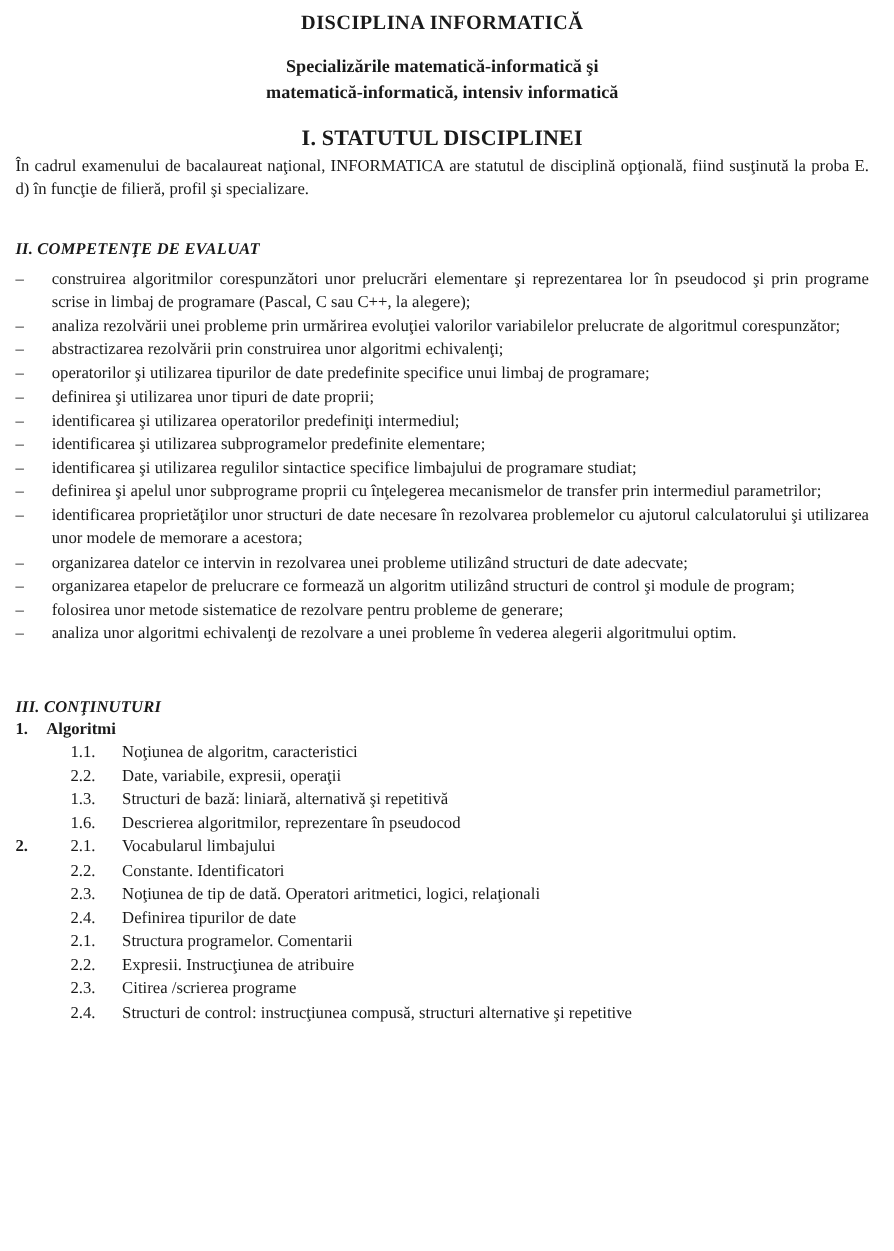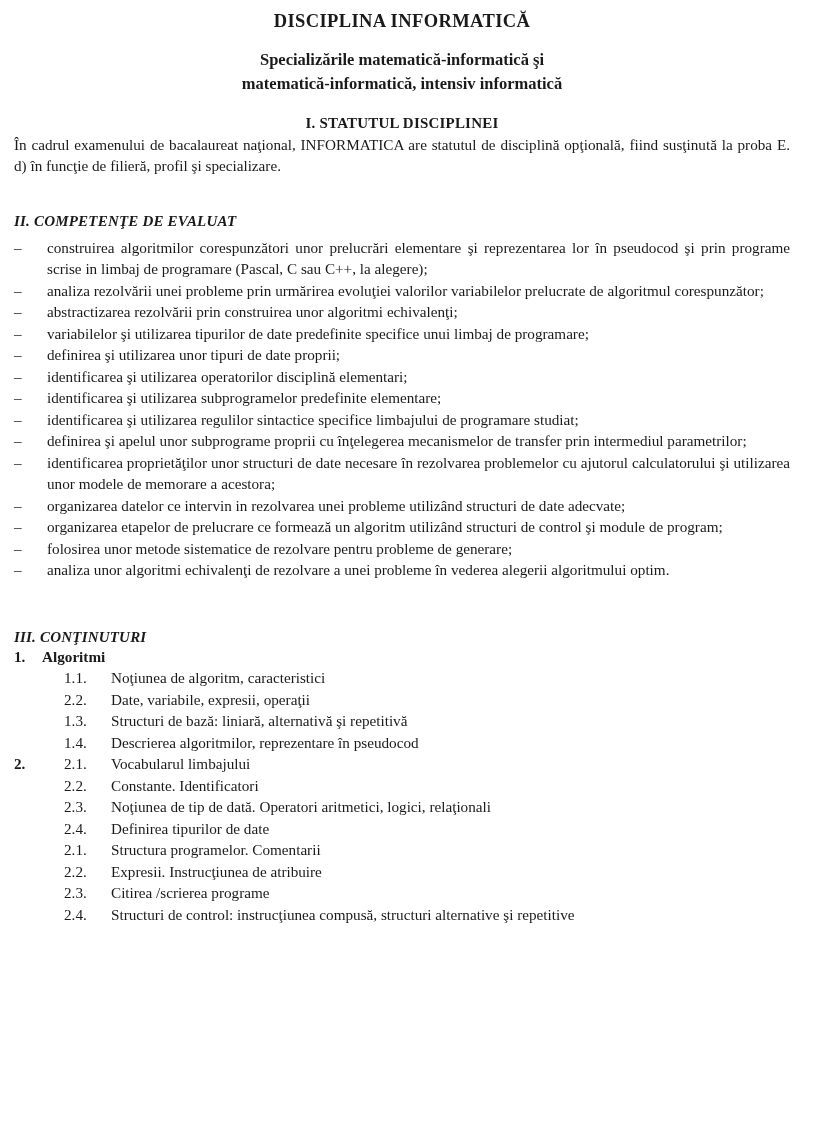--- a/index.html
+++ b/index.html
@@ -38,21 +38,21 @@
     font-weight: bold;
     font-size: 16.5px;
     line-height: 1.42;
     margin: 15px 0 0 0;
   }
   .subtitle-line { display: block; }
 
   .section-center-heading {
     text-align: center;
     font-weight: bold;
-    font-size: 15px;
+    font-size: 20px;
     letter-spacing: 0.2px;
     margin: 20px 0 2px 0;
   }
 
   .section-heading {
     font-weight: bold;
     font-style: italic;
     font-size: 15px;
     letter-spacing: 0.2px;
     margin: 0;
@@ -144,23 +144,23 @@
 
   <div class="gap-before-contents" style="height:36px"></div>
 
   <h2 class="section-heading">II. COMPETENŢE DE EVALUAT</h2>
   <div class="gap-small"></div>
 
   <ul class="dash-list" id="competences-list">
       <li class="dash-item"><span class="dash-mark">–</span><span>construirea algoritmilor corespunzători unor prelucrări elementare şi reprezentarea lor în pseudocod şi prin programe scrise in limbaj de programare (Pascal, C sau C++, la alegere);</span></li>
       <li class="dash-item"><span class="dash-mark">–</span><span>analiza rezolvării unei probleme prin urmărirea evoluţiei valorilor variabilelor prelucrate de algoritmul corespunzător;</span></li>
       <li class="dash-item"><span class="dash-mark">–</span><span>abstractizarea rezolvării prin construirea unor algoritmi echivalenţi;</span></li>
-      <li class="dash-item"><span class="dash-mark">–</span><span>variabilelor şi utilizarea tipurilor de date predefinite specifice unui limbaj de programare;</span></li>
+      <li class="dash-item"><span class="dash-mark">–</span><span>operatorilor şi utilizarea tipurilor de date predefinite specifice unui limbaj de programare;</span></li>
       <li class="dash-item"><span class="dash-mark">–</span><span>definirea şi utilizarea unor tipuri de date proprii;</span></li>
-      <li class="dash-item"><span class="dash-mark">–</span><span>identificarea şi utilizarea operatorilor disciplină elementari;</span></li>
+      <li class="dash-item"><span class="dash-mark">–</span><span>identificarea şi utilizarea operatorilor predefiniţi intermediul;</span></li>
       <li class="dash-item"><span class="dash-mark">–</span><span>identificarea şi utilizarea subprogramelor predefinite elementare;</span></li>
       <li class="dash-item"><span class="dash-mark">–</span><span>identificarea şi utilizarea regulilor sintactice specifice limbajului de programare studiat;</span></li>
       <li class="dash-item"><span class="dash-mark">–</span><span>definirea şi apelul unor subprograme proprii cu înţelegerea mecanismelor de transfer prin intermediul parametrilor;</span></li>
       <li class="dash-item"><span class="dash-mark">–</span><span>identificarea proprietăţilor unor structuri de date necesare în rezolvarea problemelor cu ajutorul calculatorului şi utilizarea unor modele de memorare a acestora;</span></li>
       <li class="dash-item"><span class="dash-mark">–</span><span>organizarea datelor ce intervin in rezolvarea unei probleme utilizând structuri de date adecvate;</span></li>
       <li class="dash-item"><span class="dash-mark">–</span><span>organizarea etapelor de prelucrare ce formează un algoritm utilizând structuri de control şi module de program;</span></li>
       <li class="dash-item"><span class="dash-mark">–</span><span>folosirea unor metode sistematice de rezolvare pentru probleme de generare;</span></li>
       <li class="dash-item"><span class="dash-mark">–</span><span>analiza unor algoritmi echivalenţi de rezolvare a unei probleme în vederea alegerii algoritmului optim.</span></li>
     </ul>
 
@@ -168,21 +168,21 @@
 
   <h2 class="section-heading">III. CONŢINUTURI</h2>
 
   <div class="contents-list" id="contents-list">
       <div class="content-group">
         <div class="group-head"><span class="grp-num">1.</span><span>Algoritmi</span></div>
         <ul class="sub-list">
           <li class="sub-item"><span class="sub-num">1.1.</span><span>Noţiunea de algoritm, caracteristici</span></li>
           <li class="sub-item"><span class="sub-num">2.2.</span><span>Date, variabile, expresii, operaţii</span></li>
           <li class="sub-item"><span class="sub-num">1.3.</span><span>Structuri de bază: liniară, alternativă şi repetitivă</span></li>
-          <li class="sub-item"><span class="sub-num">1.4.</span><span>Descrierea algoritmilor, reprezentare în pseudocod</span></li>
+          <li class="sub-item"><span class="sub-num">1.6.</span><span>Descrierea algoritmilor, reprezentare în pseudocod</span></li>
         </ul>
       </div>
       <div class="content-group">
         <div class="group-head"><span class="grp-num">2.</span></div>
         <ul class="sub-list">
           <li class="sub-item"><span class="sub-num">2.1.</span><span>Vocabularul limbajului</span></li>
           <li class="sub-item"><span class="sub-num">2.2.</span><span>Constante. Identificatori</span></li>
           <li class="sub-item"><span class="sub-num">2.3.</span><span>Noţiunea de tip de dată. Operatori aritmetici, logici, relaţionali</span></li>
           <li class="sub-item"><span class="sub-num">2.4.</span><span>Definirea tipurilor de date</span></li>
           <li class="sub-item"><span class="sub-num">2.1.</span><span>Structura programelor. Comentarii</span></li>

